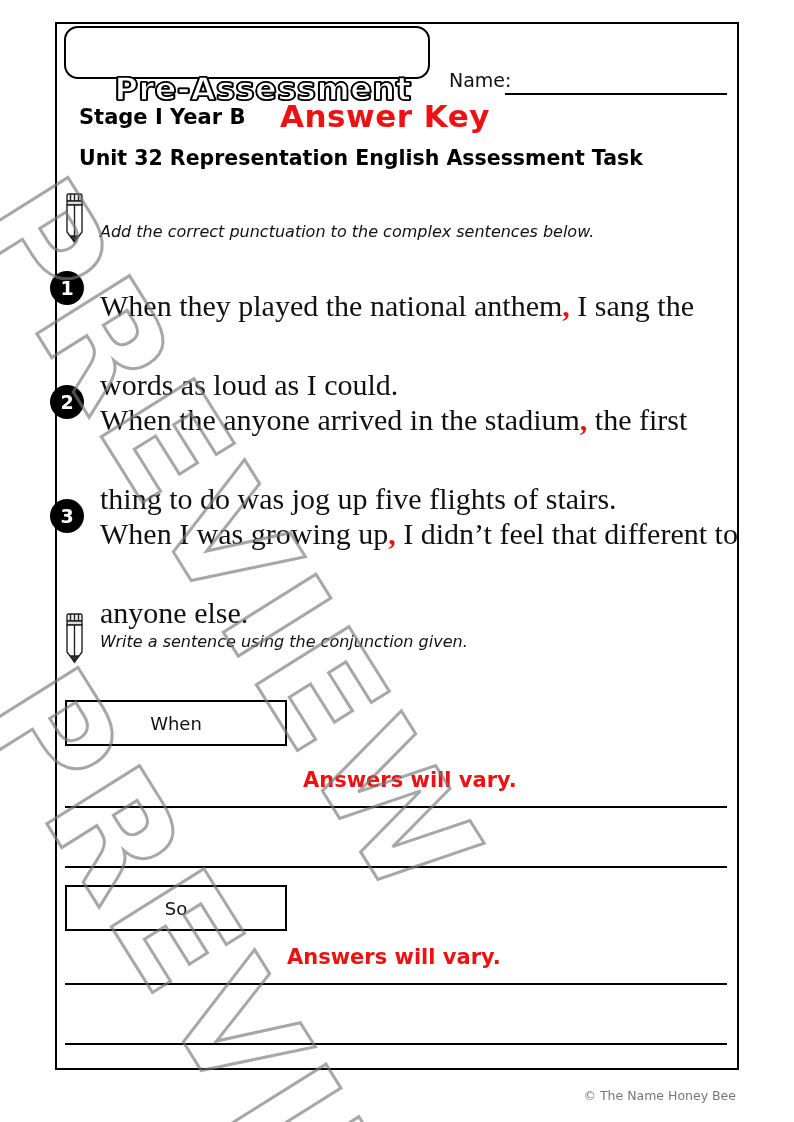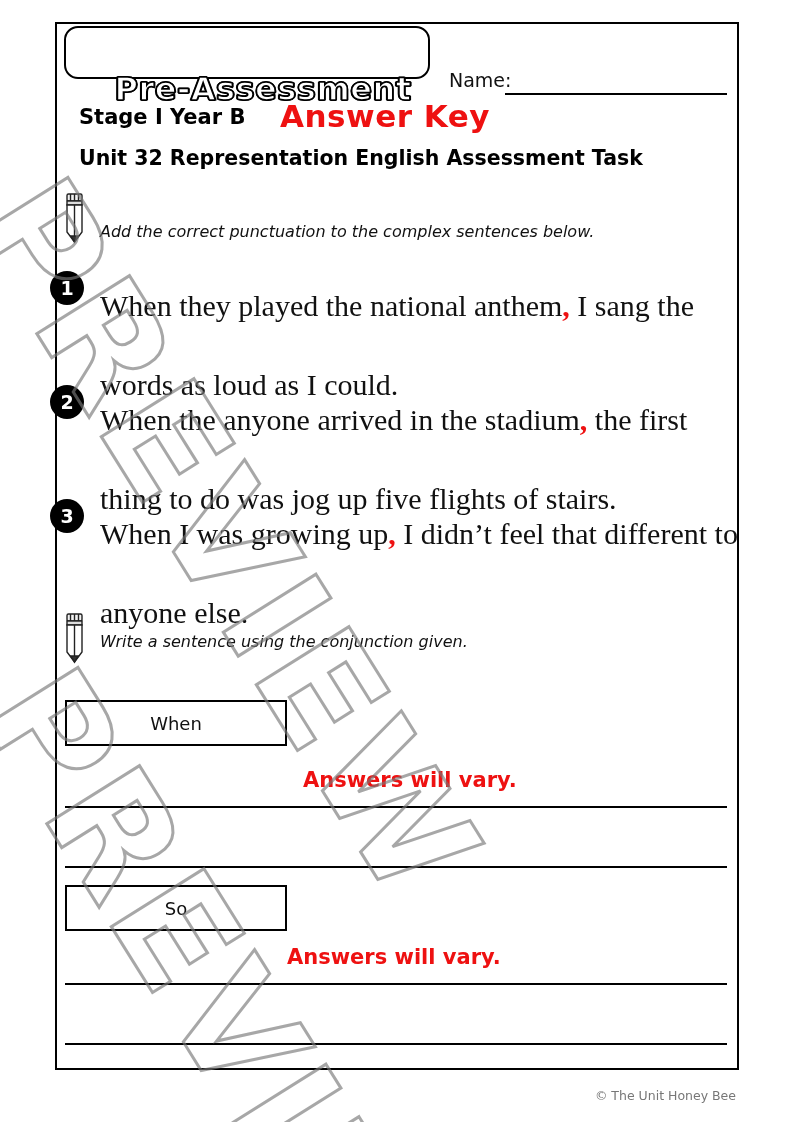--- a/index.html
+++ b/index.html
@@ -330,18 +330,18 @@
 <div class="write-line wl-1"></div>
 <div class="write-line wl-2"></div>
 
 <div class="conj-box box-2">
   <span>So</span>
 </div>
 <div class="answers-vary av-2">Answers will vary.</div>
 <div class="write-line wl-3"></div>
 <div class="write-line wl-4"></div>
 
-<div class="footer">© The Unit Honey Bee</div>
+<div class="footer">© The Name Honey Bee</div>
 
 <div class="watermark">
   <div class="wm-text wm-a">PREVIEW</div>
   <div class="wm-text wm-b">PREVIEW</div>
 </div>
 
 </body></html>

